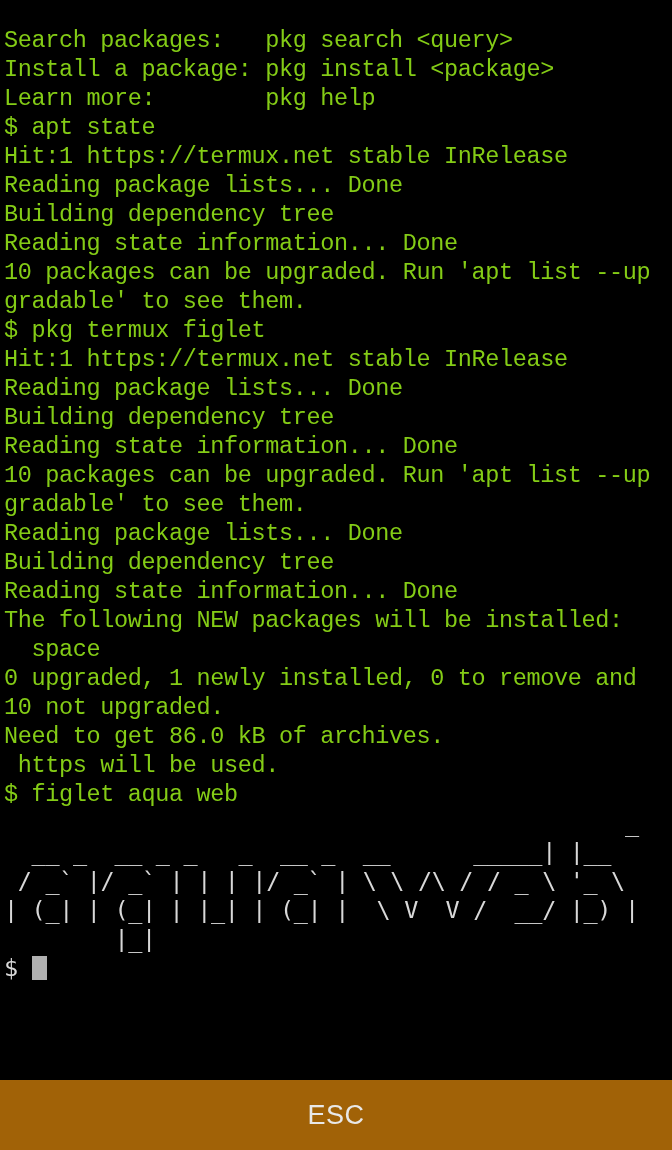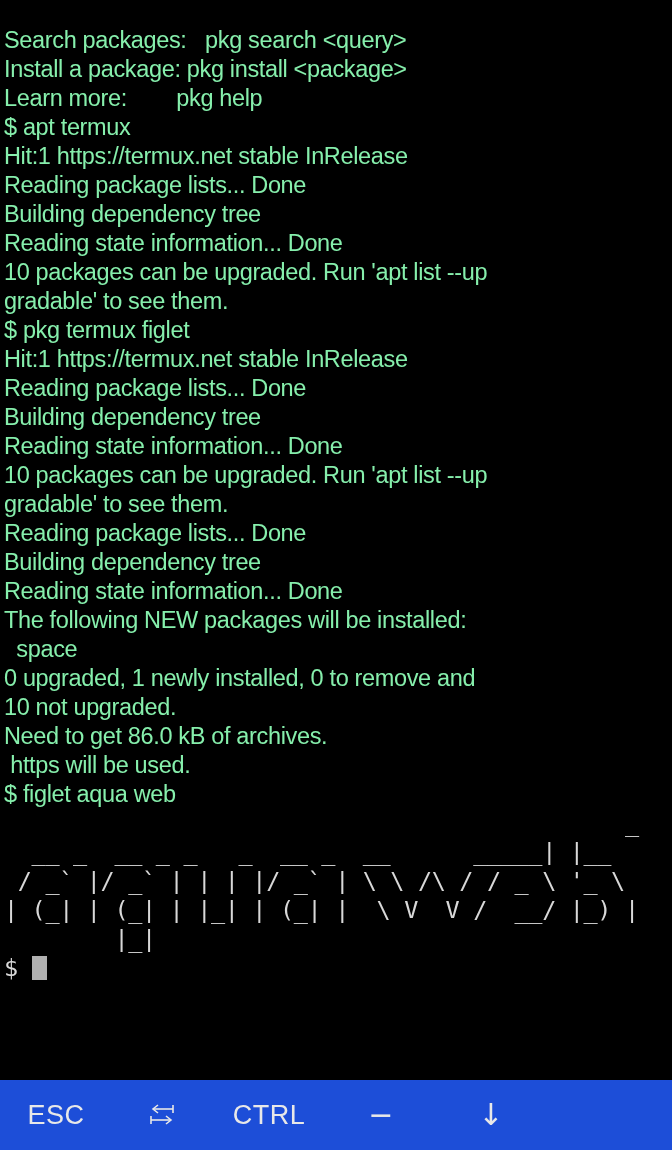--- a/index.html
+++ b/index.html
@@ -32,26 +32,26 @@
     width: 672px;
     height: 1080px;
     padding: 26px 0 0 4px;
     overflow: hidden;
     background: #000000;
   }
 
   .tline {
     display: block;
     white-space: pre;
-    font-family: Liberation Sans, sans-serif;
+    font-family: Liberation Mono, monospace;
     font-size: 23.5px;
     line-height: 29px;
     height: 29px;
     letter-spacing: -0.35px;
-    color: #86efac;
+    color: #84cc16;
     overflow: hidden;
   }
 
   
   .artline {
     display: block;
     white-space: pre;
     font-family: "DejaVu Sans Mono", "Liberation Mono", monospace;
     font-size: 23.5px;
     line-height: 29px;
@@ -80,24 +80,25 @@
     vertical-align: -4px;
   }
 
   
   #extrakeys {
     position: absolute;
     left: 0;
     bottom: 0;
     width: 672px;
     height: 70px;
-    background: #1d4ed8;
+    background: #a16207;
     display: flex;
     align-items: center;
     justify-content: flex-start;
+    flex-direction: column;
   }
   .key {
     flex: 0 0 auto;
     display: flex;
     align-items: center;
     justify-content: center;
     height: 70px;
     color: #e8e8e8;
     font-family: "Liberation Sans", sans-serif;
     font-size: 27px;
@@ -124,21 +125,21 @@
 </head>
 <body>
 
 <div id="screen">
 
   <div id="terminal">
 
     <span class="tline">Search packages:   pkg search &lt;query&gt;</span>
     <span class="tline">Install a package: pkg install &lt;package&gt;</span>
     <span class="tline">Learn more:        pkg help</span>
-    <span class="tline">$ apt termux</span>
+    <span class="tline">$ apt state</span>
     <span class="tline">Hit:1 https://termux.net stable InRelease</span>
     <span class="tline">Reading package lists... Done</span>
     <span class="tline">Building dependency tree</span>
     <span class="tline">Reading state information... Done</span>
     <span class="tline">10 packages can be upgraded. Run 'apt list --up</span>
     <span class="tline">gradable' to see them.</span>
     <span class="tline">$ pkg termux figlet</span>
     <span class="tline">Hit:1 https://termux.net stable InRelease</span>
     <span class="tline">Reading package lists... Done</span>
     <span class="tline">Building dependency tree</span>

